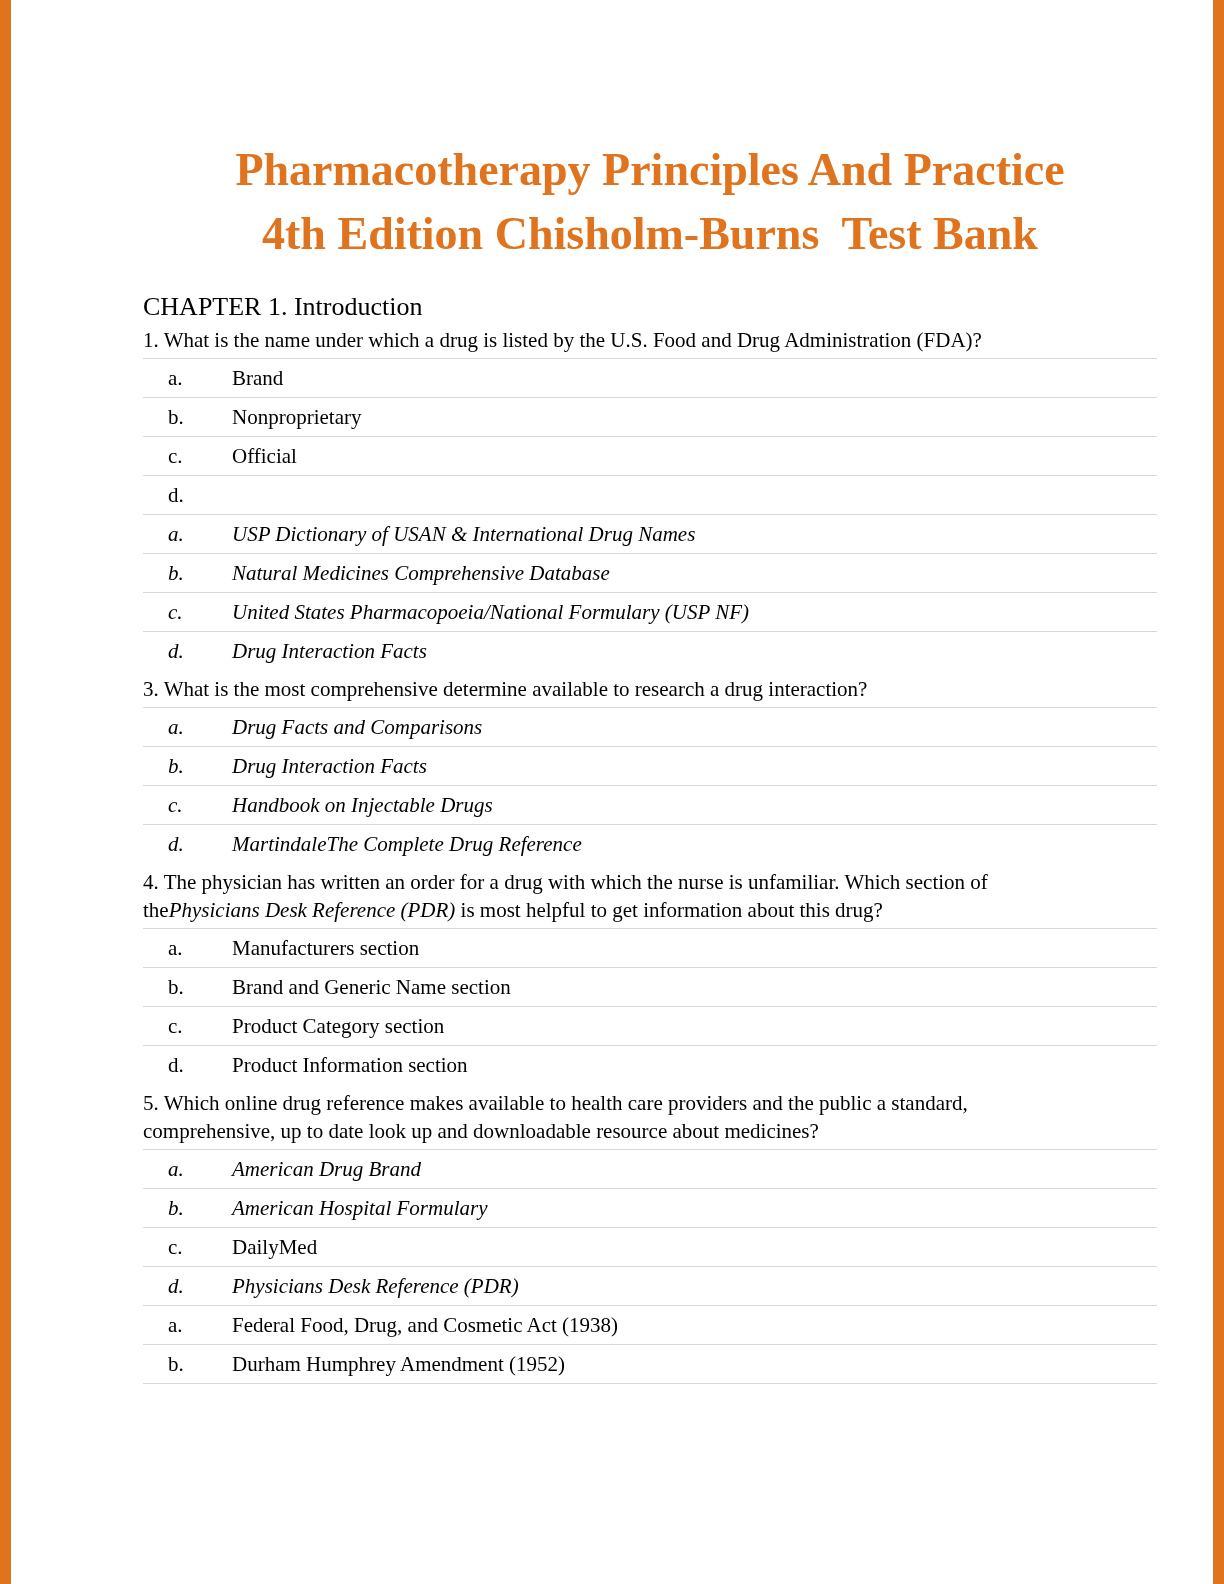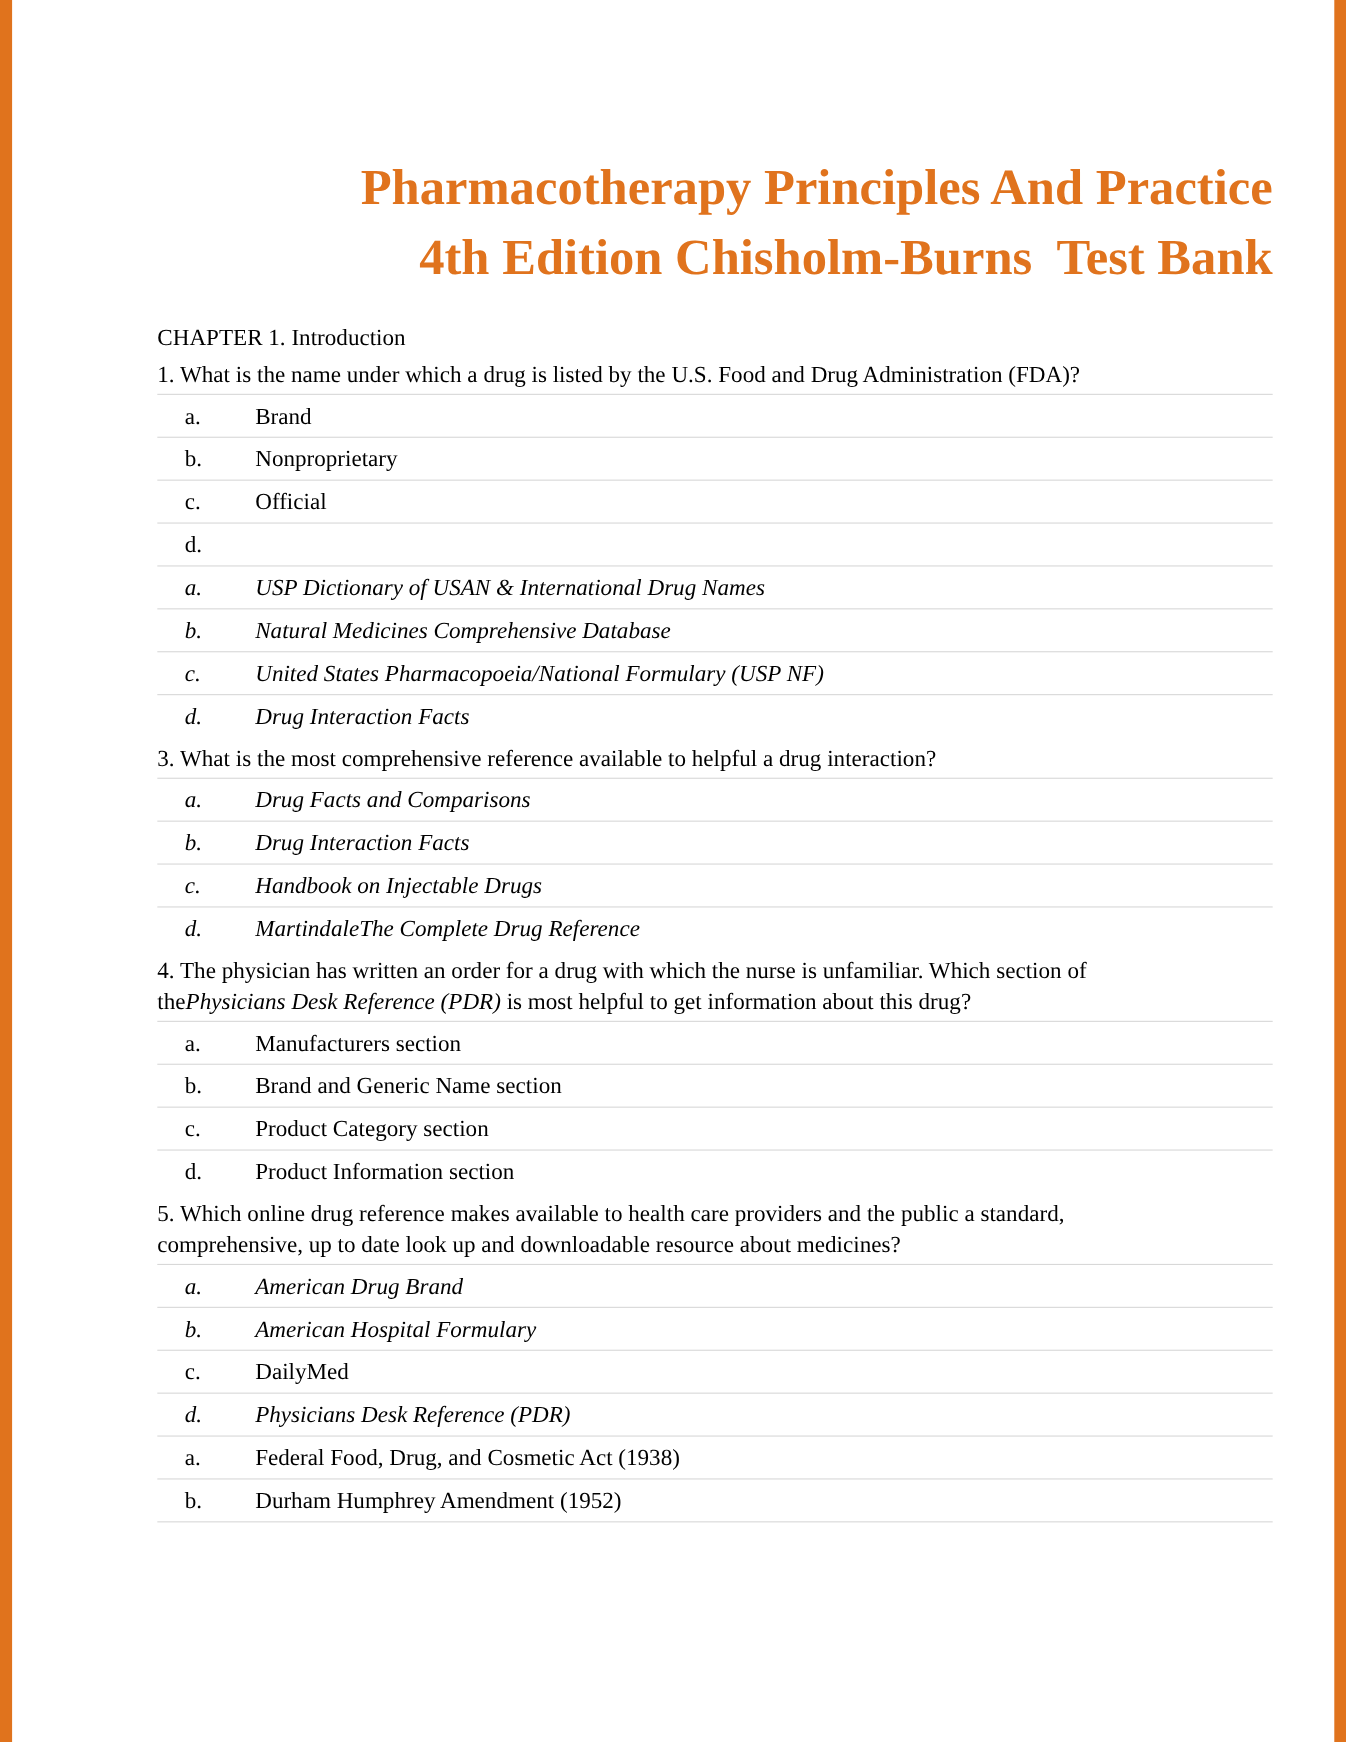--- a/index.html
+++ b/index.html
@@ -20,26 +20,26 @@
     background: var(--accent, #e0731d);
   }
   .edge-bar.left { left: 0; }
   .edge-bar.right { right: 0; }
   .page { padding: 138px 67px 0 143px; }
   .title {
     color: var(--accent, #e0731d);
     font-weight: 700;
     font-size: 46px;
     line-height: 1.4;
-    text-align: right;
+    text-align: center;
     margin-bottom: 26px;
     white-space: pre-wrap;
   }
   .chapter {
-    font-size: 21px;
+    font-size: 26px;
     line-height: 28px;
   }
   .question-text {
     font-size: 21px;
     line-height: 28px;
     max-width: 930px;
     margin: 5px 0 4px;
   }
   .option-row {
     display: flex;
@@ -97,21 +97,21 @@
         <span class="option-text italic">Natural Medicines Comprehensive Database</span>
       </div>
       <div class="option-row">
         <span class="option-letter italic">c.</span>
         <span class="option-text italic">United States Pharmacopoeia/National Formulary (USP NF)</span>
       </div>
       <div class="option-row">
         <span class="option-letter italic">d.</span>
         <span class="option-text italic">Drug Interaction Facts</span>
       </div>
-      <div class="question-text"><span>3.</span> <span>What is the most comprehensive reference available to helpful a drug interaction?</span></div>
+      <div class="question-text"><span>3.</span> <span>What is the most comprehensive determine available to research a drug interaction?</span></div>
       <div class="option-row">
         <span class="option-letter italic">a.</span>
         <span class="option-text italic">Drug Facts and Comparisons</span>
       </div>
       <div class="option-row">
         <span class="option-letter italic">b.</span>
         <span class="option-text italic">Drug Interaction Facts</span>
       </div>
       <div class="option-row">
         <span class="option-letter italic">c.</span>

